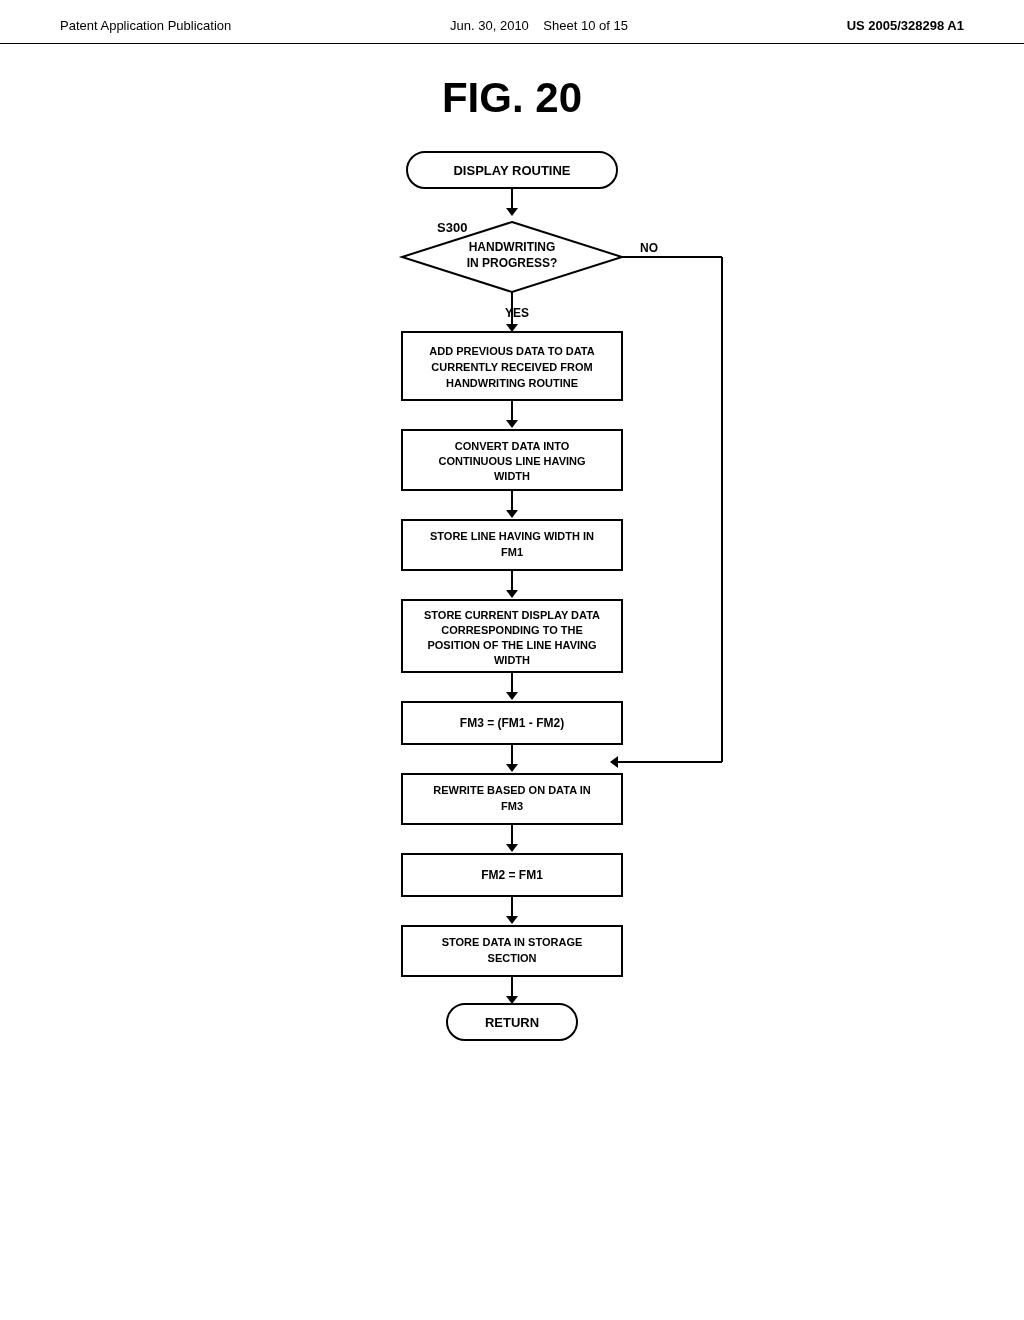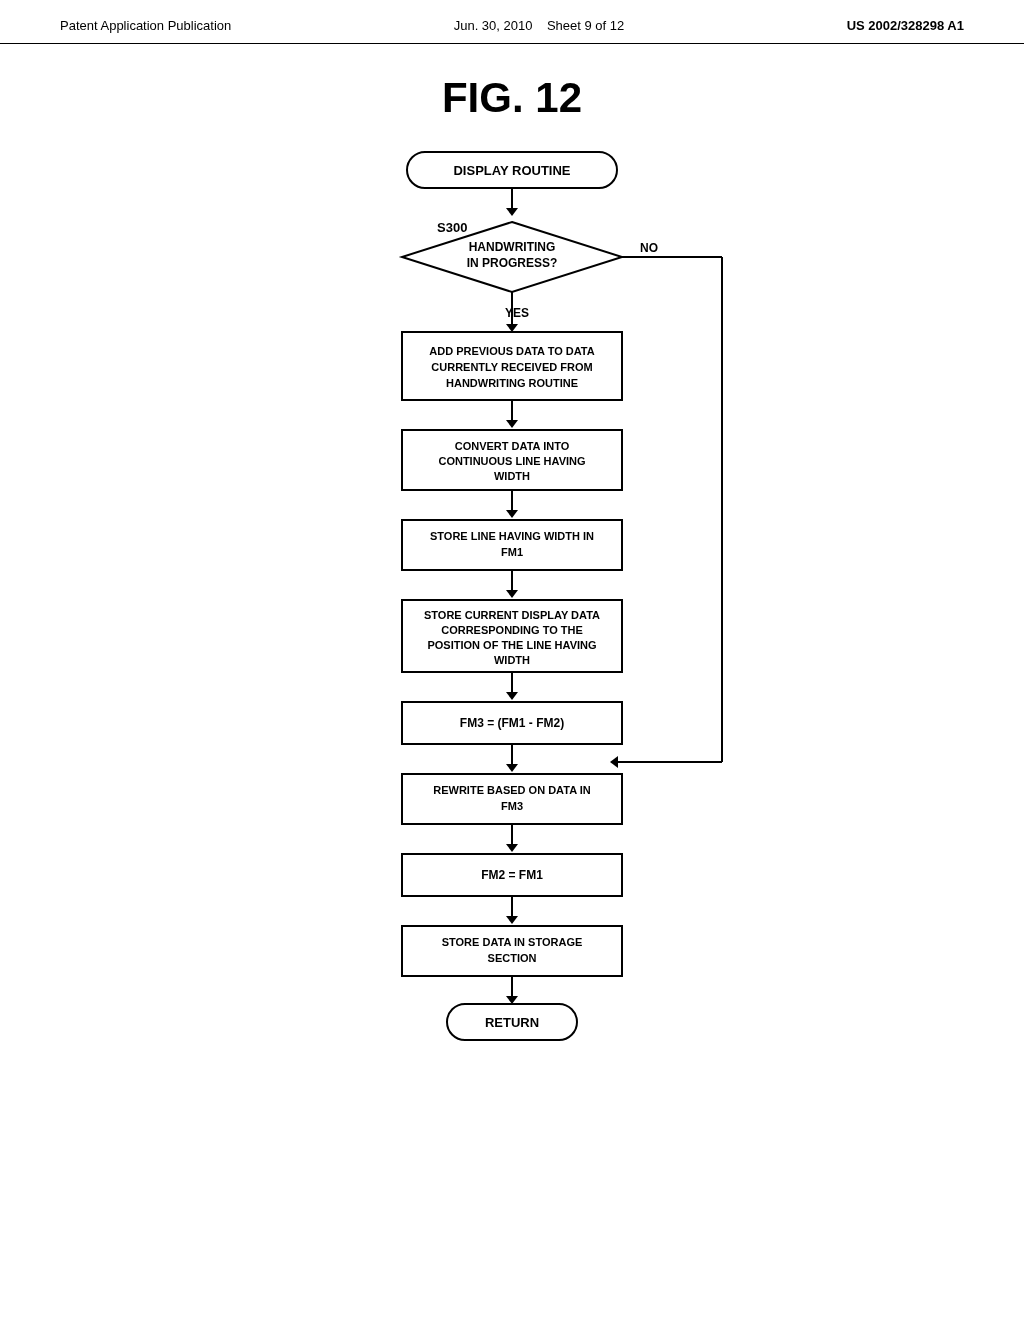--- a/index.html
+++ b/index.html
@@ -47,26 +47,26 @@
       margin: 0 auto;
     }
   </style>
 </head>
 <body>
 
 <div class="header">
   <span class="header-left">Patent Application Publication</span>
   <span class="header-center">
     <span>Jun. 30, 2010</span>&nbsp;&nbsp;&nbsp;
-    <span>Sheet 9 of 12</span>
+    <span>Sheet 10 of 15</span>
   </span>
-  <span class="header-right">US 2002/328298 A1</span>
+  <span class="header-right">US 2005/328298 A1</span>
 </div>
 
-<div class="fig-title">FIG. 12</div>
+<div class="fig-title">FIG. 20</div>
 
 <svg class="flowchart-svg" width="700" height="1080" viewBox="0 0 700 1080">
 
   <rect x="245" y="10" width="210" height="36" rx="18" ry="18" fill="white" stroke="black" stroke-width="2"></rect>
   <text x="350" y="33" text-anchor="middle" font-family="Arial" font-size="13" font-weight="bold">DISPLAY ROUTINE</text>
 
   <line x1="350" y1="46" x2="350" y2="72" stroke="black" stroke-width="2"></line>
   <polygon points="344,66 356,66 350,74" fill="black"></polygon>
 
   <text x="275" y="90" font-family="Arial" font-size="13" font-weight="bold">S300</text>

